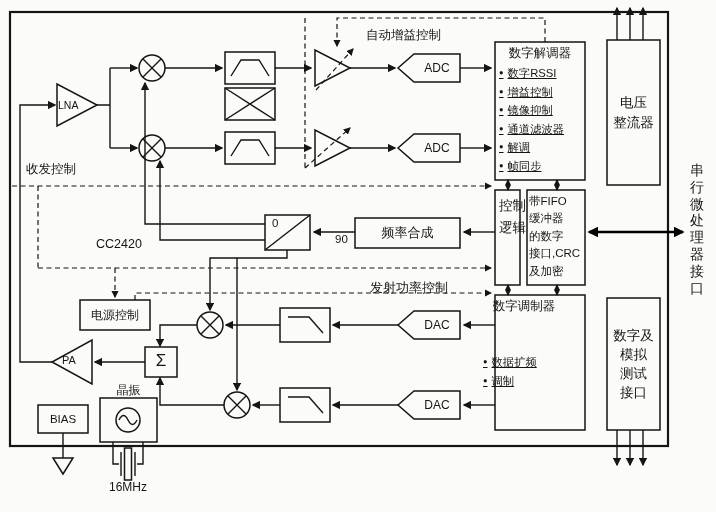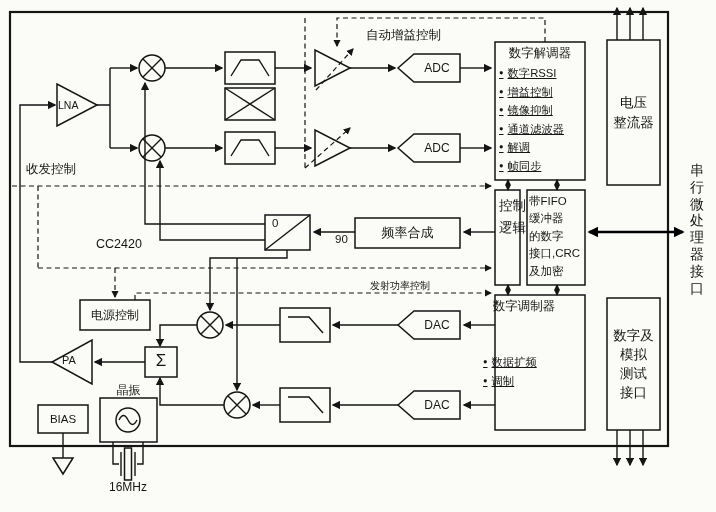--- a/index.html
+++ b/index.html
@@ -176,21 +176,21 @@
   <g>
     <path class="w" d="M113,442 L113,464 L119,464 M143,442 L143,464 L137,464"></path>
     <path class="w" d="M121,452 L121,476 M135,452 L135,476"></path>
     <rect class="bx" x="124.5" y="448" width="7" height="32"></rect>
   </g>
 </svg>
 
 <div class="t" style="left:366px; top:27px; font-size:12.5px;">自动增益控制</div>
 <div class="t" style="left:26px; top:161px; font-size:12.5px;">收发控制</div>
 <div class="t" style="left:96px; top:237px; font-size:12.5px;">CC2420</div>
-<div class="t" style="left:370px; top:279px; font-size:10px;">发射功率控制</div>
+<div class="t" style="left:370px; top:279px; font-size:13px;">发射功率控制</div>
 
 <div class="t" style="left:58px; top:99px; font-size:10.5px;">LNA</div>
 <div class="t" style="left:62px; top:354px; font-size:11px;">PA</div>
 <div class="t ctr" style="left:38px; top:405px; width:50px; height:28px; font-size:11.5px;">BIAS</div>
 <div class="t ctr" style="left:145px; top:346px; width:32px; height:30px; font-size:17px;">Σ</div>
 
 <div class="t" style="left:272px; top:217px; font-size:11.5px;">0</div>
 <div class="t" style="left:289px; top:233px; font-size:11.5px;margin-left:46px;">90</div>
 
 <div class="t ctr" style="left:414px; top:54px;  width:46px; height:28px; font-size:12px;">ADC</div>

